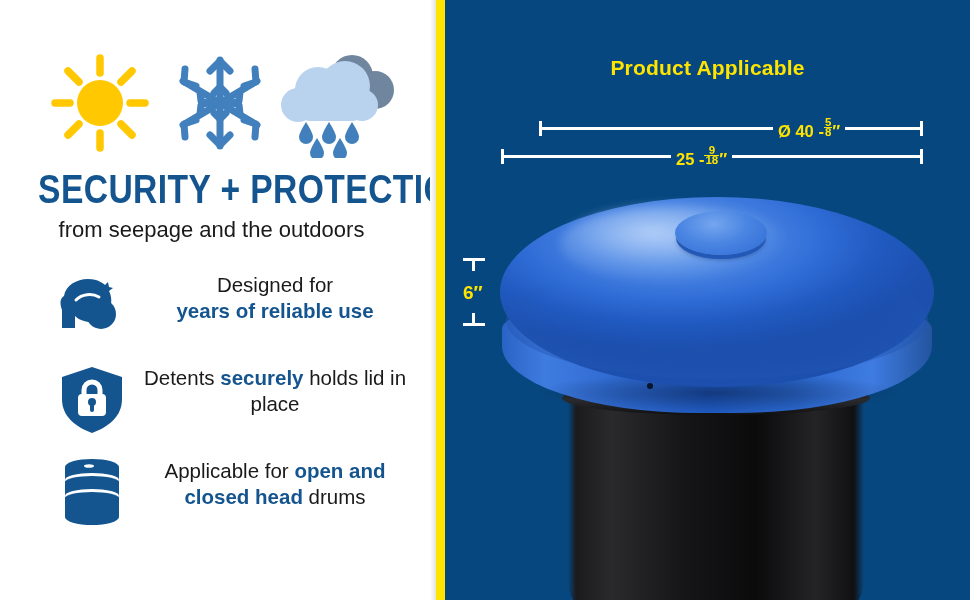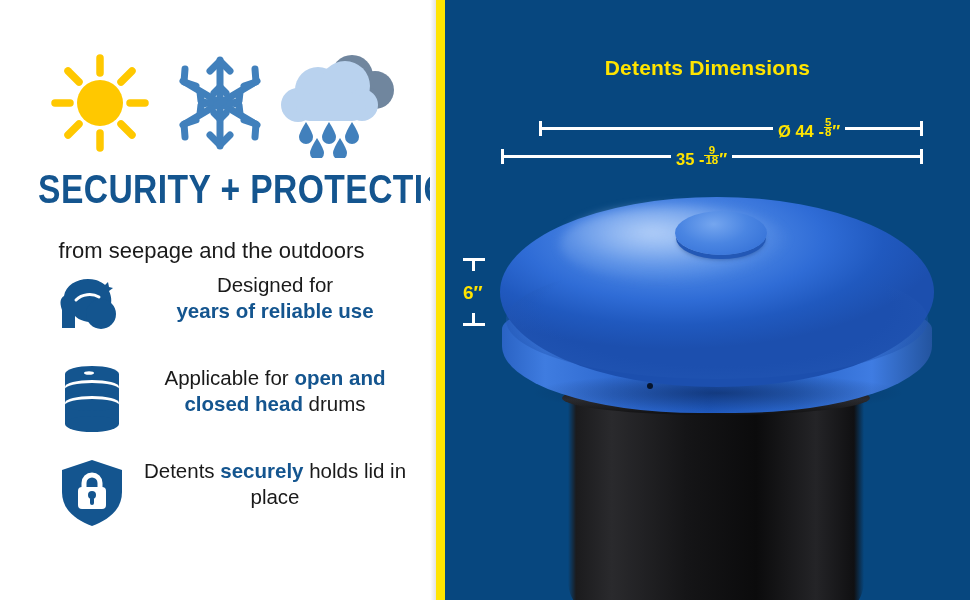--- a/index.html
+++ b/index.html
@@ -56,21 +56,20 @@
   }
   .subhead {
     position: absolute;
     left: 0; top: 216px;
     width: 423px;
     text-align: center;
     color: #1a1a1a;
     font-size: 22px;
     line-height: 28px;
     white-space: nowrap;
-    margin-top: 21px;
   }
 
   .features {
     position: absolute;
     left: 0; top: 268px;
     width: 423px;
   }
   .feature {
     position: relative;
     height: 93px;
@@ -357,89 +356,89 @@
         </span>
         <span class="feature-text">
           <span>Designed for</span><br>
           <b>years of reliable use</b>
         </span>
       </div>
 
       <div class="feature">
         <span class="feature-icon">
           <svg width="72" height="72" viewBox="0 0 72 72">
+            <path d="M36 4 L66 14 v22 c0 18 -14 28 -30 34 C20 64 6 54 6 36 V14 z" fill="#14558f"></path>
+            <path d="M28 32 v-5 a8 8 0 0 1 16 0 v5" stroke="#ffffff" stroke-width="5" fill="none" stroke-linecap="round"></path>
+            <rect x="22" y="31" width="28" height="22" rx="4" fill="#ffffff"></rect>
+            <circle cx="36" cy="39" r="4" fill="#14558f"></circle>
+            <rect x="34" y="41" width="4" height="8" rx="2" fill="#14558f"></rect>
+          </svg>
+        </span>
+        <span class="feature-text"><span>Detents </span><b>securely</b><span> holds lid in place</span></span>
+      </div>
+
+      <div class="feature">
+        <span class="feature-icon">
+          <svg width="72" height="72" viewBox="0 0 72 72">
             <g fill="#14558f">
               <ellipse cx="36" cy="11" rx="27" ry="8"></ellipse>
               <rect x="9" y="11" width="54" height="50"></rect>
               <ellipse cx="36" cy="61" rx="27" ry="8"></ellipse>
             </g>
             <g fill="#ffffff">
               <ellipse cx="36" cy="24" rx="27" ry="7"></ellipse>
               <ellipse cx="36" cy="40" rx="27" ry="7"></ellipse>
             </g>
             <g fill="#14558f">
               <ellipse cx="36" cy="26" rx="27" ry="6"></ellipse>
               <ellipse cx="36" cy="42" rx="27" ry="6"></ellipse>
             </g>
             <ellipse cx="33" cy="10" rx="5" ry="1.8" fill="#ffffff"></ellipse>
           </svg>
         </span>
         <span class="feature-text"><span>Applicable for </span><b>open and closed head</b><span> drums</span></span>
       </div>
 
-      <div class="feature">
-        <span class="feature-icon">
-          <svg width="72" height="72" viewBox="0 0 72 72">
-            <path d="M36 4 L66 14 v22 c0 18 -14 28 -30 34 C20 64 6 54 6 36 V14 z" fill="#14558f"></path>
-            <path d="M28 32 v-5 a8 8 0 0 1 16 0 v5" stroke="#ffffff" stroke-width="5" fill="none" stroke-linecap="round"></path>
-            <rect x="22" y="31" width="28" height="22" rx="4" fill="#ffffff"></rect>
-            <circle cx="36" cy="39" r="4" fill="#14558f"></circle>
-            <rect x="34" y="41" width="4" height="8" rx="2" fill="#14558f"></rect>
-          </svg>
-        </span>
-        <span class="feature-text"><span>Detents </span><b>securely</b><span> holds lid in place</span></span>
-      </div>
-
     </div>
   </div>
 
   <div class="divider-shadow"></div>
   <div class="divider"></div>
 
   <div class="right-panel">
 
-    <div class="panel-title">Detents Dimensions</div>
+    <div class="panel-title">Product Applicable</div>
 
     <div class="product">
       <div class="drum-body"></div>
       <div class="drum-rim"></div>
       <div class="drum-rim2"></div>
       <div class="lid-skirt"></div>
       <div class="lid-shadow"></div>
       <div class="lid-dome"></div>
       <div class="lid-rim-ring"></div>
       <div class="lid-dome-hl"></div>
       <div class="lid-knob"></div>
       <div class="lid-vent"></div>
     </div>
 
     <div class="dimline" style="left:94px; top:127px; width:384px;"></div>
     <div class="dimcap" style="left:94px; top:121px;"></div>
     <div class="dimcap" style="left:475px; top:121px;"></div>
     <div class="dimlabel" style="left:328px; top:118px;">
       <span>Ø</span>
-      <span>44</span>
+      <span>40</span>
       <span>-</span><span class="frac"><span class="num">5</span><span class="den">8</span></span><span>″</span>
     </div>
 
     <div class="dimline" style="left:56px; top:155px; width:422px;"></div>
     <div class="dimcap" style="left:56px; top:149px;"></div>
     <div class="dimcap" style="left:475px; top:149px;"></div>
     <div class="dimlabel" style="left:226px; top:146px;">
-      <span>35</span>
+      <span>25</span>
       <span>-</span><span class="frac"><span class="num">9</span><span class="den">18</span></span><span>″</span>
     </div>
 
     <div class="vcap" style="left:18px; top:258px;"></div>
     <div class="vstem" style="left:27px; top:258px;"></div>
     <div class="vlabel" style="left:18px; top:282px;">6″</div>
     <div class="vstem" style="left:27px; top:313px;"></div>
     <div class="vcap" style="left:18px; top:323px;"></div>
 
   </div>

